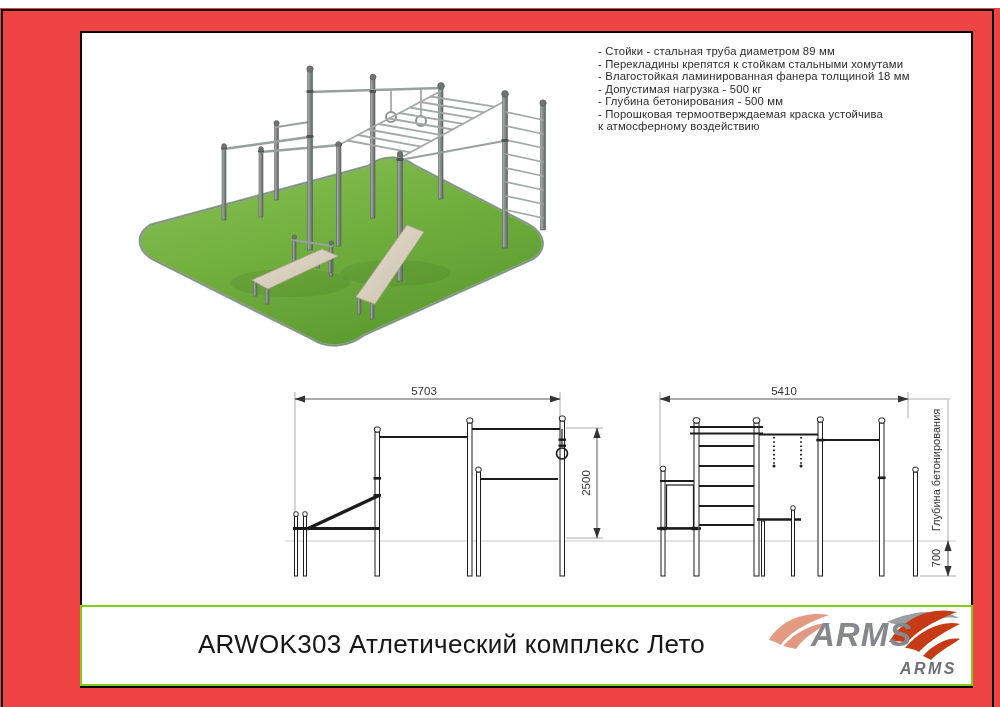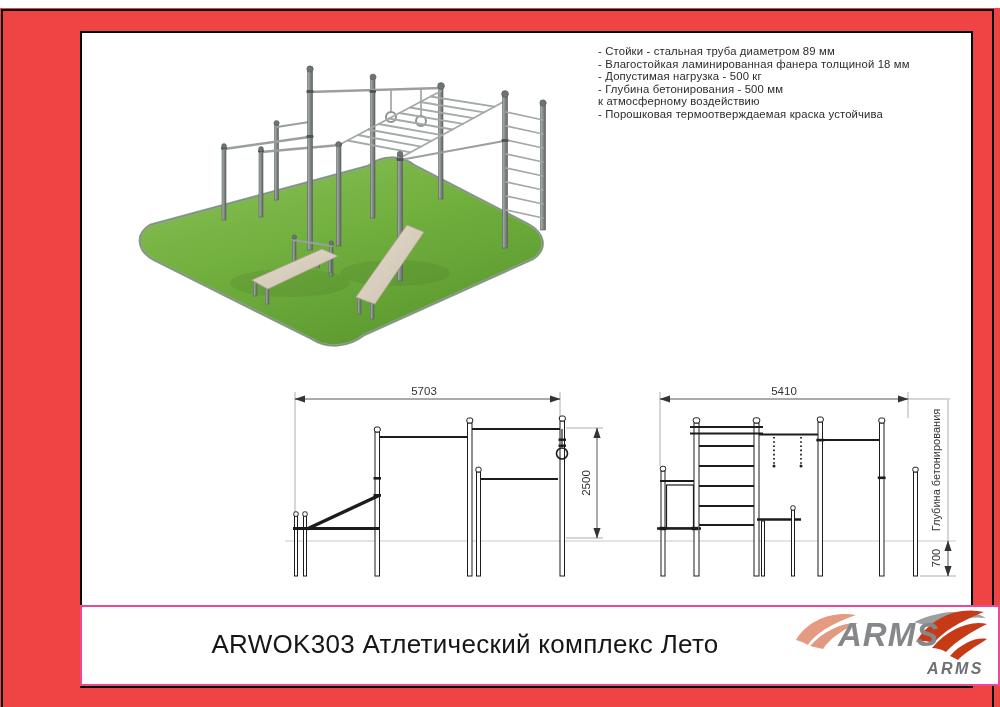--- a/index.html
+++ b/index.html
@@ -4,21 +4,21 @@
 <style>
   html,body{margin:0;padding:0;background:#ffffff;width:1000px;height:707px;overflow:hidden;
     font-family:"Liberation Sans", sans-serif;}
   .sheet{position:absolute;left:0;top:8px;width:1000px;height:707px;background:#ef4444;}
   .outer-border{position:absolute;left:1px;top:1px;width:989px;height:699px;border:2px solid #000;}
   .inner-frame{position:absolute;left:80px;top:23px;width:889px;height:653px;border:2px solid #000;background:#fff;}
   .spec-list{position:absolute;left:598px;top:37px;width:360px;font-size:11.3px;line-height:12.55px;
     color:#2b2b2b;letter-spacing:.15px;white-space:nowrap;}
   .render-wrap{position:absolute;left:108px;top:40px;width:464px;height:322px;}
   .elev{position:absolute;left:0;top:0;width:1000px;height:707px;z-index:2;pointer-events:none;}
-  .title-bar{position:absolute;left:80px;top:597px;width:889px;height:77px;border:2px solid #ec4899;background:#fff;z-index:4;padding-left:27px;}
+  .title-bar{position:absolute;left:80px;top:597px;width:889px;height:77px;border:2px solid #84cc16;background:#fff;z-index:4;}
   .sheet-title{position:absolute;left:0;right:150px;top:22px;text-align:center;font-size:26px;color:#161616;
     letter-spacing:.3px;white-space:nowrap;}
   .logo-wrap{position:absolute;right:6px;top:1px;width:198px;height:74px;}
   .logo-big-text{position:absolute;left:44px;top:8px;font-size:33px;font-weight:bold;font-style:italic;
     color:#85878a;letter-spacing:1px;}
   .logo-small-text{position:absolute;right:8px;bottom:4px;font-size:16px;font-weight:bold;font-style:italic;
     color:#6e7073;letter-spacing:2.5px;}
   svg text{font-family:"Liberation Sans", sans-serif;}
 </style>
 </head>
@@ -145,25 +145,26 @@
             <circle cx="400" cy="146" r="2.8"></circle>
           <circle cx="294.3" cy="229" r="2.2"></circle>
             <circle cx="331.3" cy="235" r="2.2"></circle>
         </g>
       </g>
     </svg>
   </div>
 
   <div class="spec-list">
     <div>- Стойки - стальная труба диаметром 89 мм</div>
+    <div>- Перекладины крепятся к стойкам стальными хомутами</div>
     <div>- Влагостойкая ламинированная фанера толщиной 18 мм</div>
     <div>- Допустимая нагрузка - 500 кг</div>
     <div>- Глубина бетонирования - 500 мм</div>
+    <div>- Порошковая термоотверждаемая краска устойчива</div>
     <div>к атмосферному воздействию</div>
-    <div>- Порошковая термоотверждаемая краска устойчива</div>
   </div>
 
   <svg class="elev" viewBox="0 0 1000 707">
     <defs>
       <marker id="dimArrow" viewBox="0 0 10 10" refX="9.5" refY="5" markerWidth="11" markerHeight="11" orient="auto-start-reverse" markerUnits="userSpaceOnUse">
         <path d="M10 5 L0 1.6 L0 8.4 Z" fill="#333"></path>
       </marker>
     </defs>
 
     <line x1="285" y1="533" x2="956" y2="533" stroke="#c9c9c9" stroke-width="1"></line>

